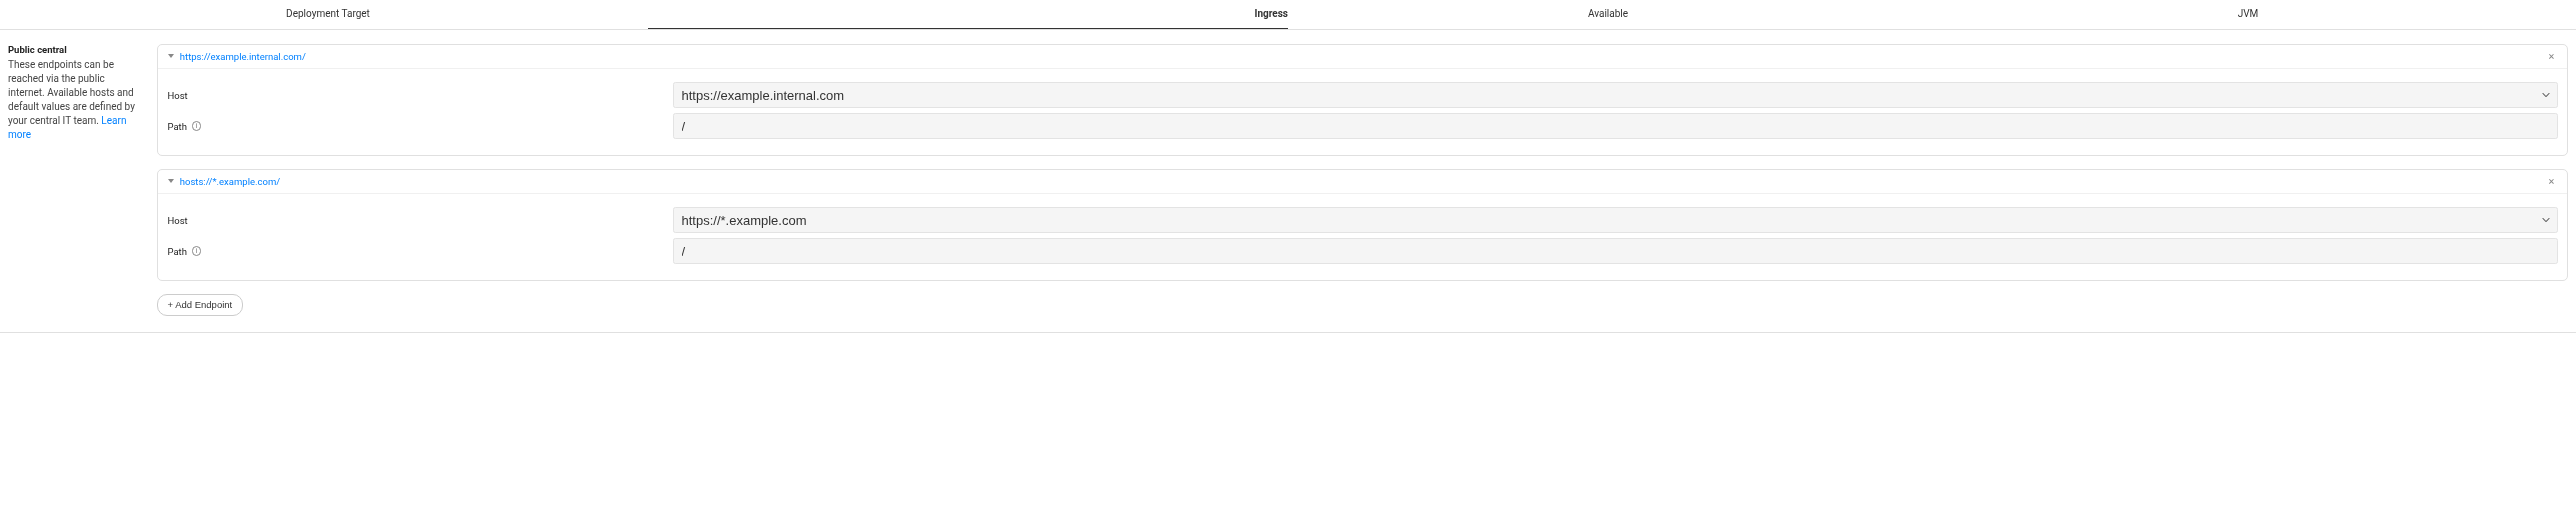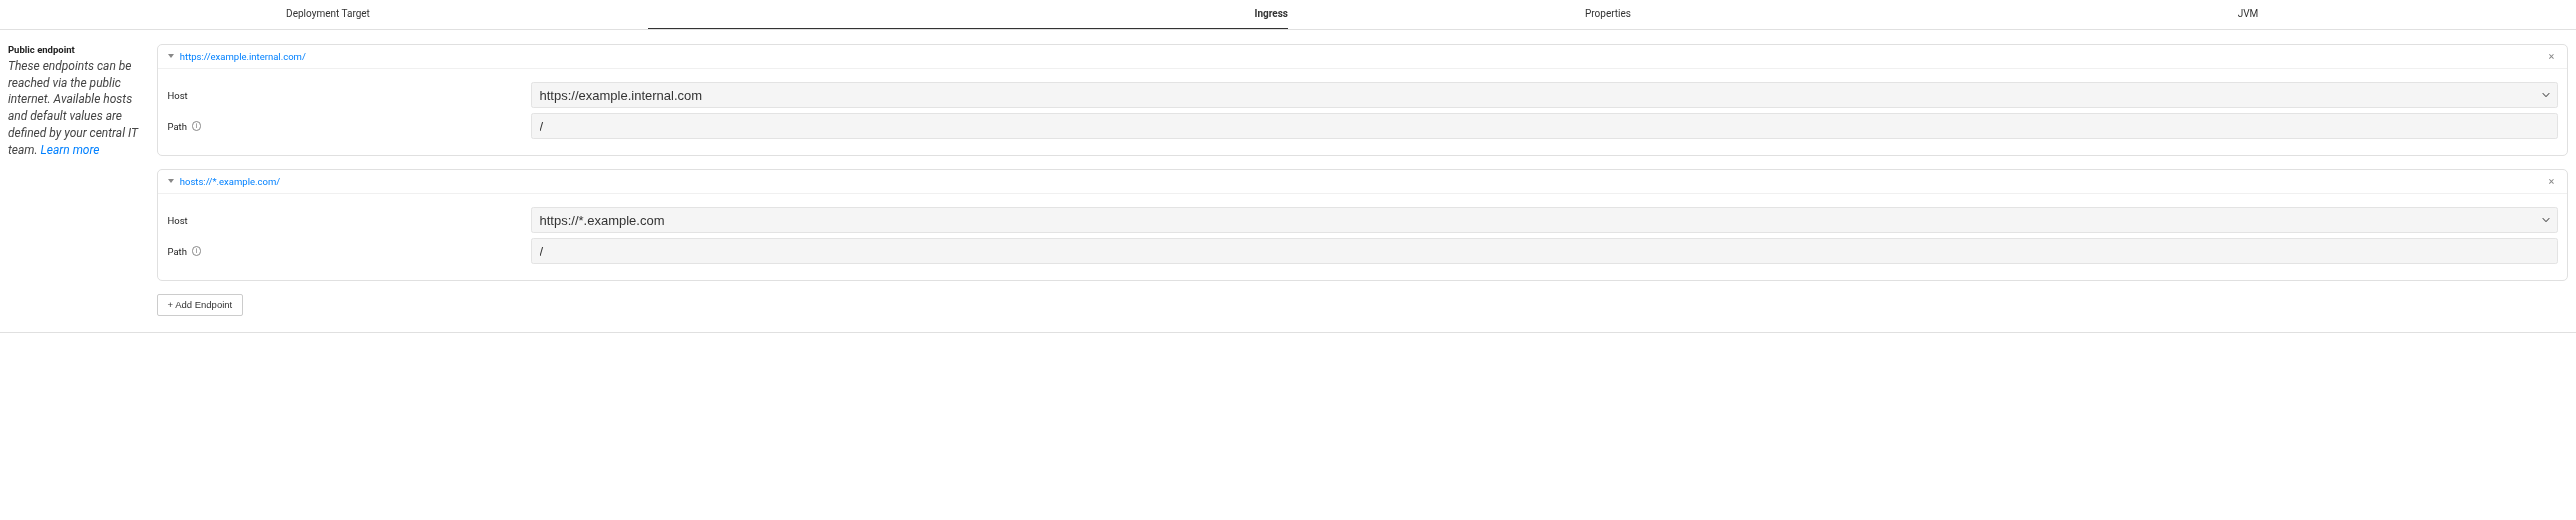--- a/index.html
+++ b/index.html
@@ -5,53 +5,53 @@
     * { margin:0; padding:0; box-sizing:border-box; }
     body { font-family:-apple-system,BlinkMacSystemFont,"Segoe UI",Roboto,Helvetica,Arial,sans-serif; font-size:9.5px; color:#222; background:#fff; }
     .page { width:100%; }
     .tabs { display:flex; border-bottom:0.8px solid #e0e0e0; padding:0 8px; }
     .tab { flex:1; text-align:center; padding:8px 0 9.5px; font-size:10px; color:#333; cursor:pointer; position:relative; }
     .tab.active { font-weight:700;text-align:right; }
     .tab.active::after { content:""; position:absolute; left:0; right:0; bottom:-0.8px; height:1.6px; background:#333; }
     .content { display:flex; padding:14.2px 8px 16px 8px; border-bottom:0.8px solid #e0e0e0; }
     .sidebar { width:149px; padding-right:16px; }
     .sidebar h3 { font-size:9.5px; font-weight:700; margin-bottom:3.2px; }
-    .sidebar p { font-size:12px; color:#444; line-height:1.4;font-style:italic; }
+    .sidebar p { font-size:10px; color:#444; line-height:1.4; }
     .learn-more { color:#0080ff; text-decoration:none; cursor:pointer; }
     .main { flex:1; }
     .card { border:0.8px solid #e0e0e0; border-radius:5px; margin-bottom:12.6px; background:#fff; }
     .card-header { display:flex; align-items:center; padding:6.3px 9.5px; border-bottom:0.8px solid #f0f0f0; }
     .chevron-h { width:0; height:0; border-left:3.2px solid transparent; border-right:3.2px solid transparent; border-top:4px solid #888; margin-right:6.3px; cursor:pointer; }
     .card-title { color:#0080ff; font-size:9.5px; cursor:pointer; }
     .card-close { margin-left:auto; color:#888; font-size:11px; line-height:1; cursor:pointer; padding:0 3.2px; }
     .card-body { padding:8px 9.5px 11px 9.5px; }
     .row { display:flex; align-items:center; margin:4.7px 0; }
-    .row-label { width:363px; display:flex; align-items:center; font-size:9.5px; color:#222; }
+    .row-label { width:505px; display:flex; align-items:center; font-size:9.5px; color:#222; }
     .row-input { flex:1; position:relative; }
     .field { width:100%; background:#f5f5f5; border:0.8px solid #e3e3e3; border-radius:2.4px; padding:4.7px 8px; font-size:13px; color:#333; }
     .select-wrap { position:relative; }
     .select-caret { position:absolute; right:8px; top:50%; transform:translateY(-50%); pointer-events:none; }
     .select-caret svg { display:block; }
     .info-icon { display:inline-flex; align-items:center; justify-content:center; width:9.5px; height:9.5px; border:0.8px solid #888; border-radius:50%; font-size:6.3px; color:#666; margin-left:4.7px; cursor:help; line-height:1; }
-    .add-btn { background:#fff; border:0.8px solid #ccc; border-radius:2px; padding:4.7px 9.5px; font-size:9.5px; color:#333; cursor:pointer; }
+    .add-btn { background:#fff; border:0.8px solid #ccc; border-radius:10px; padding:4.7px 9.5px; font-size:9.5px; color:#333; cursor:pointer; }
   </style>
 </head>
 <body>
 
 <div class="page">
   <div class="tabs">
     <div class="tab">Deployment Target</div>
     <div class="tab active">Ingress</div>
-    <div class="tab">Properties</div>
+    <div class="tab">Available</div>
     <div class="tab">JVM</div>
   </div>
 
   <div class="content">
     <div class="sidebar">
-      <h3>Public endpoint</h3>
+      <h3>Public central</h3>
       <p>
         <span>These endpoints can be reached via the public internet. Available hosts and default values are defined by your central IT team. </span><a class="learn-more">Learn more</a>
       </p>
     </div>
 
     <div class="main">
 
       
       <div class="card">
         <div class="card-header">

